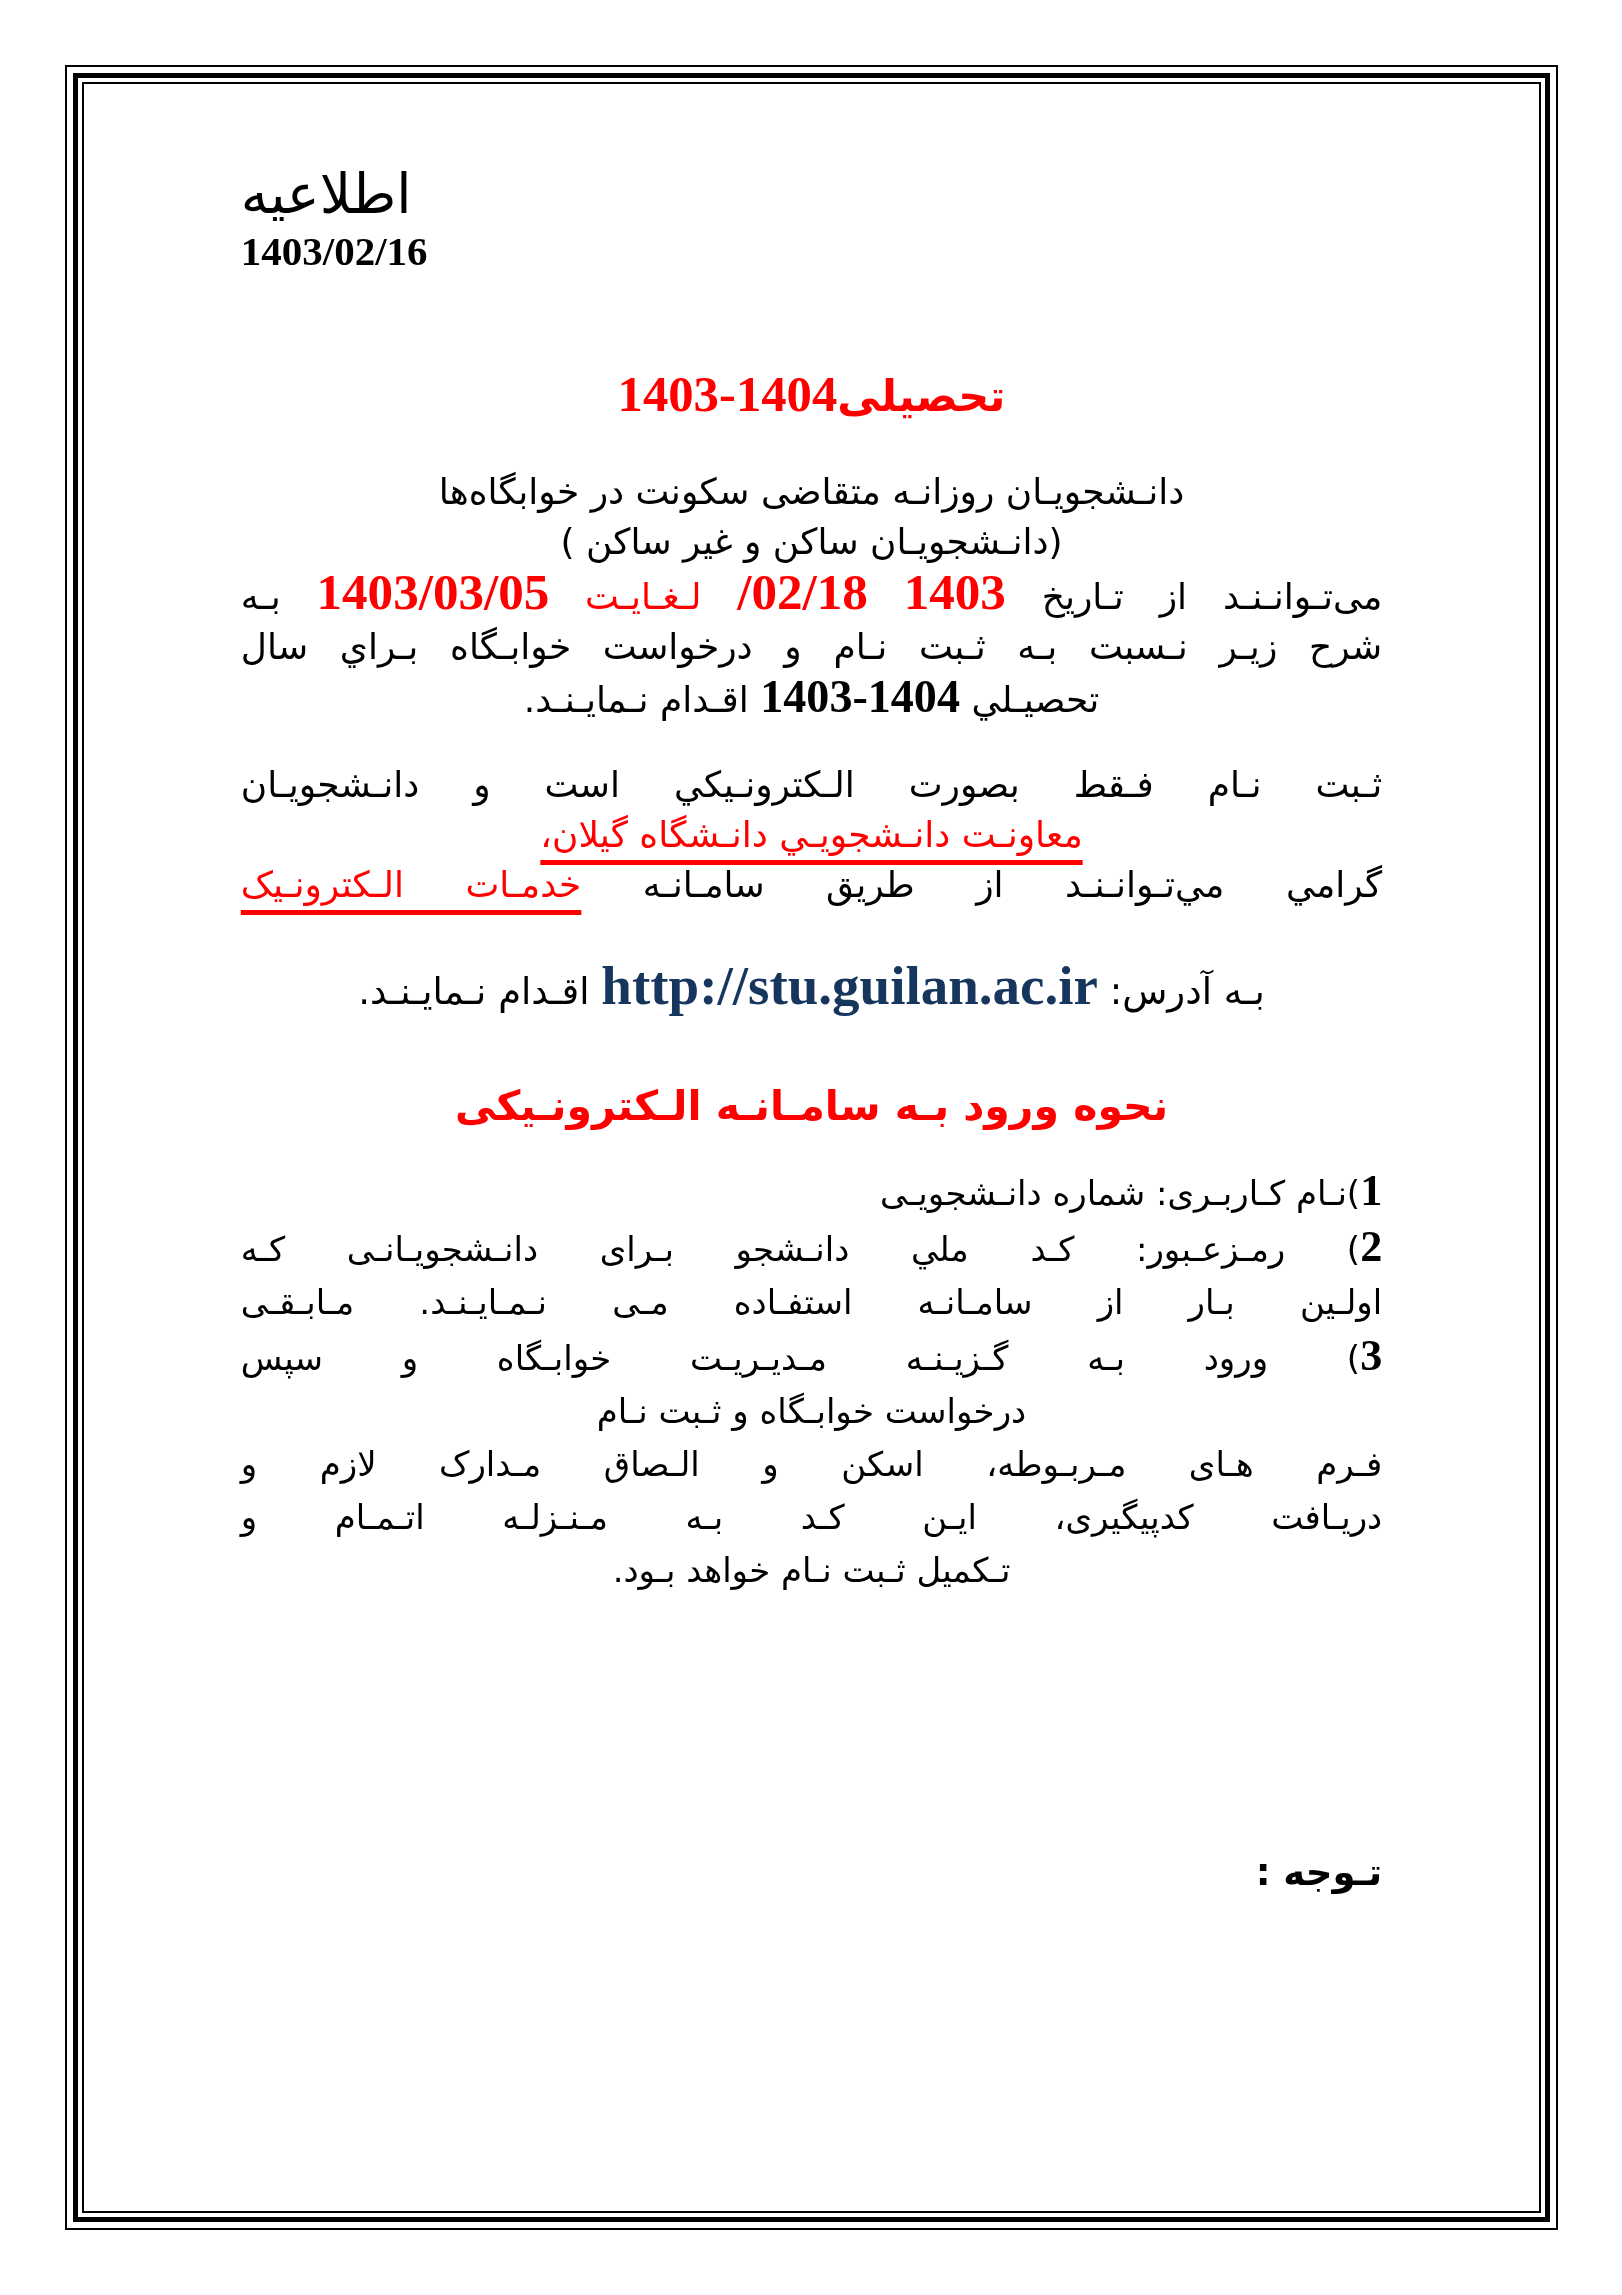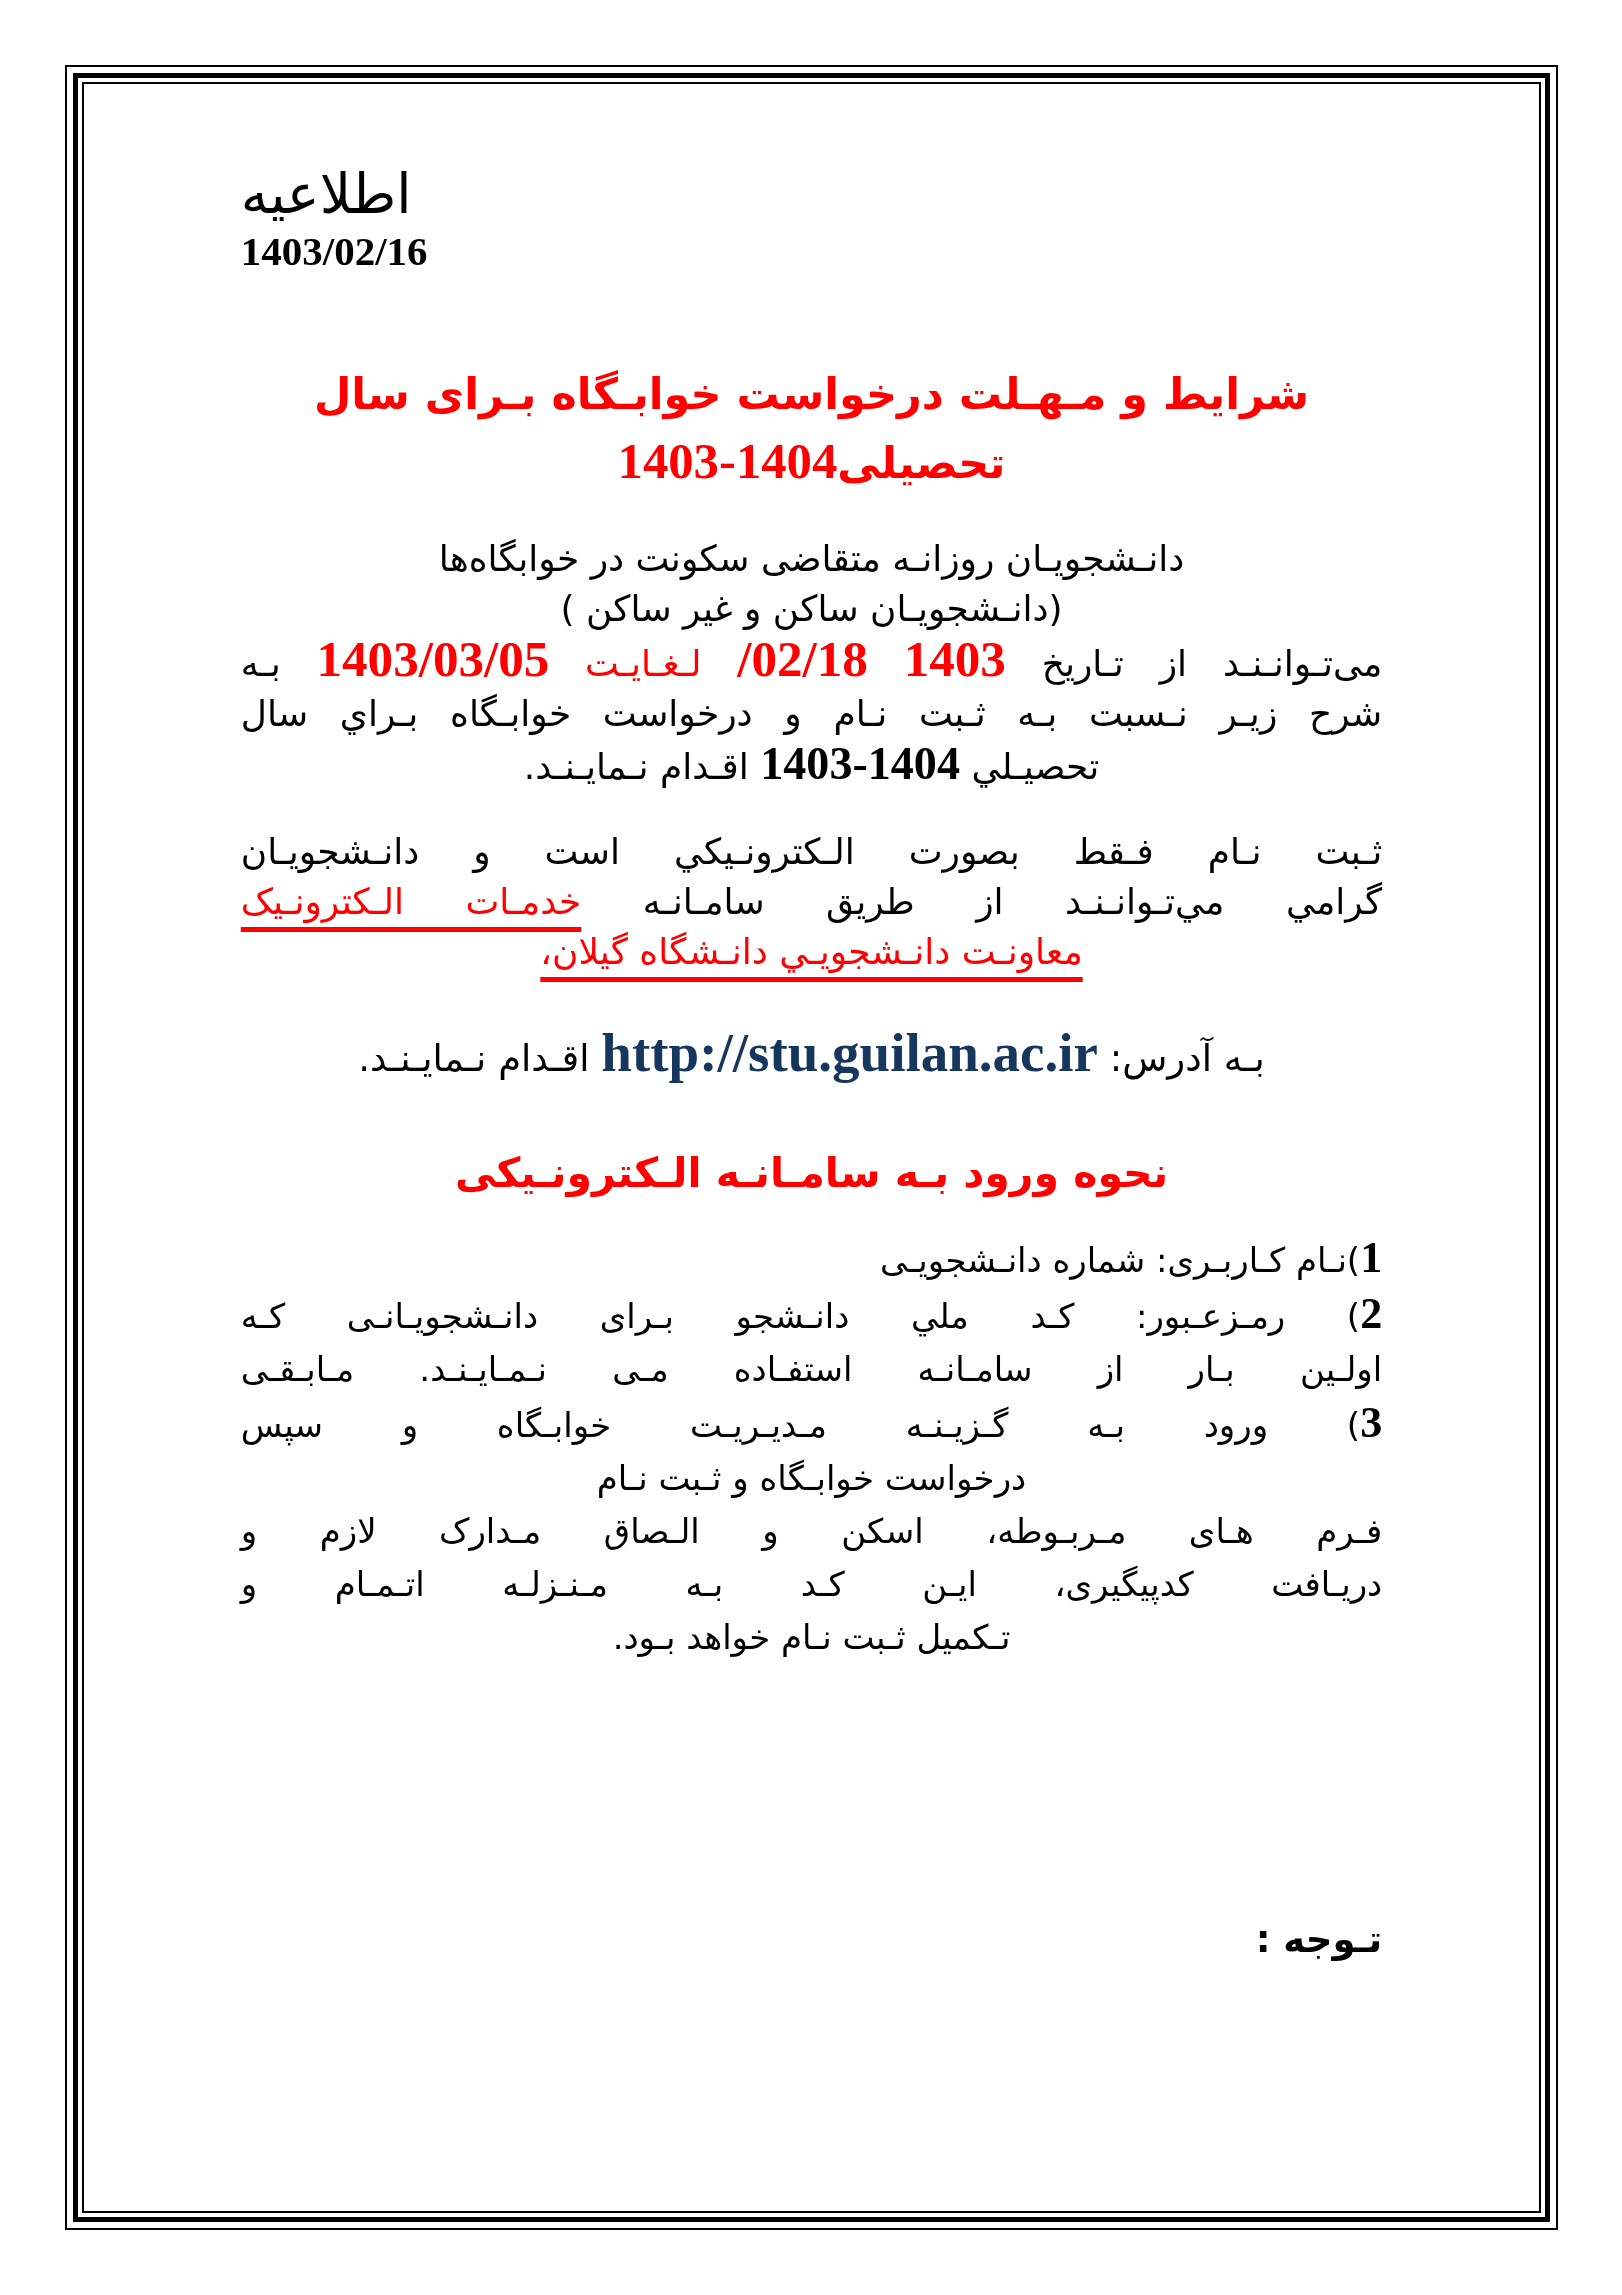--- a/index.html
+++ b/index.html
@@ -55,36 +55,35 @@
   <div class="frame-mid">
     <div class="frame-inner">
 
       <div class="content">
 
         <h1 class="title">اطلاعیه</h1>
 
         <div class="date">1403/02/16</div>
 
         <div class="heading">
-            <div class="line center"><span>شرایط و مـهـلت درخواست خوابـگاه   بـرای سال</span></div>
             <div class="line center"><span>تحصیلی</span><span class="rednum" dir="ltr">1403-1404</span></div>
           </div>
 
         <div class="para p1">
             <div class="line center"><span>دانـشجویـان روزانـه متقاضی سکونت در خوابگاه‌ها</span></div>
             <div class="line center"><span>(دانـشجویـان ساکن و غیر ساکن )</span></div>
             <div class="line justify"><span>می‌تـوانـنـد از تـاریخ </span><span class="rednum" dir="ltr">1403</span><span> </span><span class="rednum" dir="ltr">/02/18</span><span class="red"> لـغـایـت </span><span class="rednum" dir="ltr">1403/03/05</span><span> بـه</span></div>
             <div class="line justify"><span>شرح زیـر نـسبت بـه ثـبت نـام  و درخواست خوابـگاه بـراي سال</span></div>
             <div class="line center"><span>تحصیـلي </span><span class="num" dir="ltr">1403-1404</span><span> اقـدام نـمایـنـد.</span></div>
           </div>
 
         <div class="para p2">
             <div class="line justify"><span>ثـبت نـام فـقط بصورت الـکترونـیکي است و دانـشجویـان</span></div>
+            <div class="line center"><span class="redu">معاونـت دانـشجویـي دانـشگاه گیلان،</span></div>
             <div class="line justify"><span>گرامي  مي‌تـوانـنـد از طریق سامـانـه </span><span class="redu">خدمـات الـکترونـیک</span></div>
-            <div class="line center"><span class="redu">معاونـت دانـشجویـي دانـشگاه گیلان،</span></div>
           </div>
 
         <div class="url-line">
             <div class="line center"><span>بـه آدرس:  </span><span class="navy" dir="ltr">http://stu.guilan.ac.ir</span><span>  اقـدام نـمایـنـد.</span></div>
           </div>
 
         <h2 class="subheading">نحوه ورود بـه سامـانـه الـکترونـیکی</h2>
 
         <div class="list">
           <div class="item">

